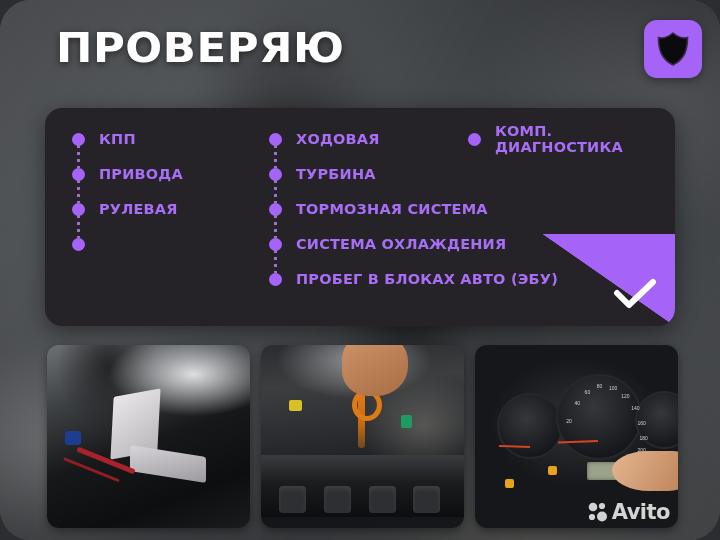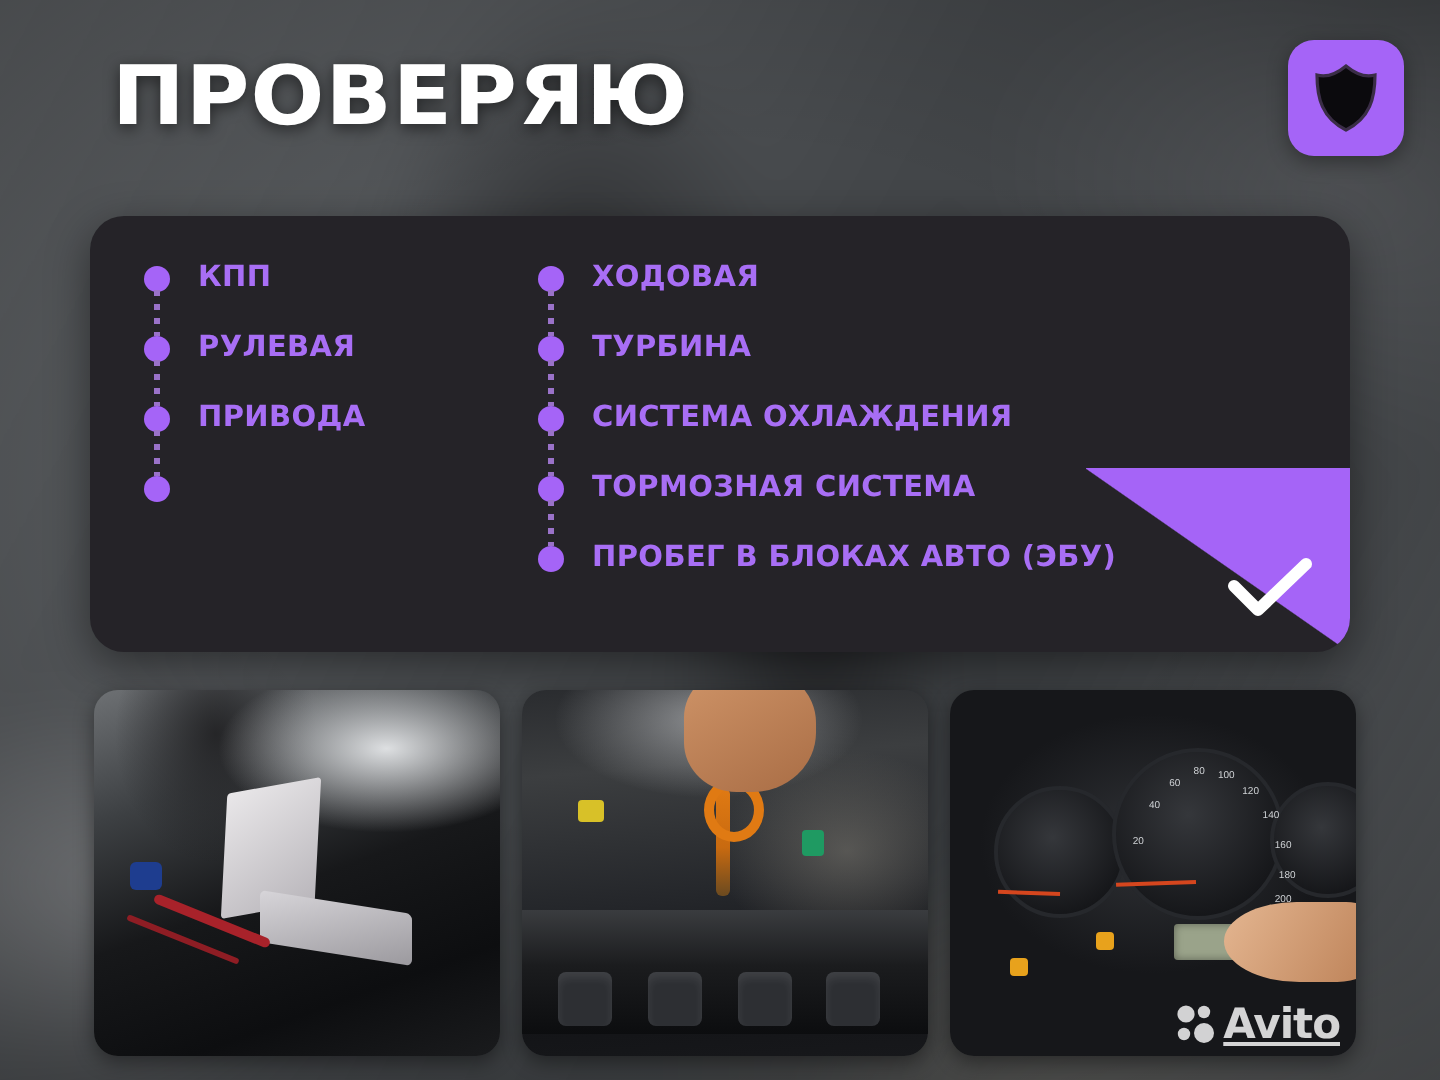--- a/index.html
+++ b/index.html
@@ -7,20 +7,21 @@
     padding: 0;
     background: #2b2d30;
   }
   #stage {
     position: relative;
     width: 720px;
     height: 540px;
     overflow: hidden;
     font-family: "Liberation Sans", sans-serif;
     background: #4a4d50;
+    border-radius: 31px;
   }
 
   
   .bg-layer {
     position: absolute;
     inset: -40px;
     background:
       radial-gradient(ellipse 220px 160px at 12% 78%, rgba(225,225,228,0.30), rgba(225,225,228,0) 62%),
       radial-gradient(ellipse 150px 220px at 41% 30%, rgba(20,20,22,0.55), rgba(20,20,22,0) 66%),
       radial-gradient(ellipse 120px 300px at 56% 55%, rgba(16,16,18,0.58), rgba(16,16,18,0) 60%),
@@ -335,21 +336,20 @@
     gap: 3px;
     opacity: 0.88;
     pointer-events: none;
   }
   .watermark .wm-text {
     color: rgba(255,255,255,0.93);
     font-size: 21px;
     font-weight: 700;
     letter-spacing: -0.5px;
     font-family: "DejaVu Sans", "Liberation Sans", sans-serif;
-    text-decoration: underline;
   }
 </style>
 </head>
 <body>
 
 <div id="stage">
 
   <div class="bg-layer"></div>
   <div class="bg-vignette"></div>
 
@@ -373,32 +373,32 @@
             <span class="bullet"></span>
               <span class="connector"></span>
           </span>
           <span class="row-label">КПП</span>
         </div>
         <div class="row">
           <span class="bullet-wrap">
             <span class="bullet"></span>
               <span class="connector"></span>
           </span>
+          <span class="row-label">ПРИВОДА</span>
+        </div>
+        <div class="row">
+          <span class="bullet-wrap">
+            <span class="bullet"></span>
+              <span class="connector"></span>
+          </span>
           <span class="row-label">РУЛЕВАЯ</span>
         </div>
         <div class="row">
           <span class="bullet-wrap">
             <span class="bullet"></span>
-              <span class="connector"></span>
-          </span>
-          <span class="row-label">ПРИВОДА</span>
-        </div>
-        <div class="row">
-          <span class="bullet-wrap">
-            <span class="bullet"></span>
           </span>
         </div>
       </div>
 
       <div class="col col-2">
         <div class="row">
           <span class="bullet-wrap">
             <span class="bullet"></span>
               <span class="connector"></span>
           </span>
@@ -409,37 +409,45 @@
             <span class="bullet"></span>
               <span class="connector"></span>
           </span>
           <span class="row-label">ТУРБИНА</span>
         </div>
         <div class="row">
           <span class="bullet-wrap">
             <span class="bullet"></span>
               <span class="connector"></span>
           </span>
+          <span class="row-label">ТОРМОЗНАЯ СИСТЕМА</span>
+        </div>
+        <div class="row">
+          <span class="bullet-wrap">
+            <span class="bullet"></span>
+              <span class="connector"></span>
+          </span>
           <span class="row-label">СИСТЕМА ОХЛАЖДЕНИЯ</span>
         </div>
         <div class="row">
           <span class="bullet-wrap">
             <span class="bullet"></span>
-              <span class="connector"></span>
-          </span>
-          <span class="row-label">ТОРМОЗНАЯ СИСТЕМА</span>
-        </div>
-        <div class="row">
-          <span class="bullet-wrap">
-            <span class="bullet"></span>
           </span>
           <span class="row-label">ПРОБЕГ В БЛОКАХ АВТО (ЭБУ)</span>
         </div>
       </div>
 
+      <div class="col col-3">
+        <div class="row">
+          <span class="bullet-wrap">
+            <span class="bullet"></span>
+          </span>
+          <span class="row-label two-line">КОМП. ДИАГНОСТИКА</span>
+        </div>
+      </div>
 
     </div>
 
     <div class="card-corner">
       <span>
         <svg width="44" height="32" viewBox="0 0 44 32" aria-hidden="true">
           <path d="M4 15 L16 27 L40 4" fill="none" stroke="#ffffff" stroke-width="6" stroke-linecap="round" stroke-linejoin="round"></path>
         </svg>
       </span>
     </div>

